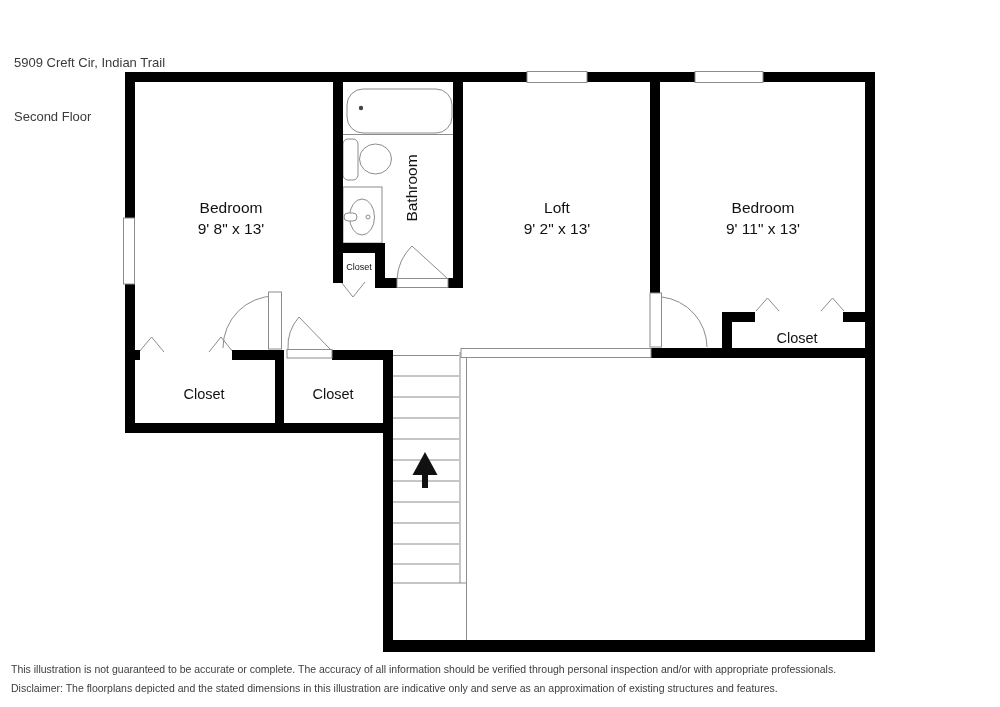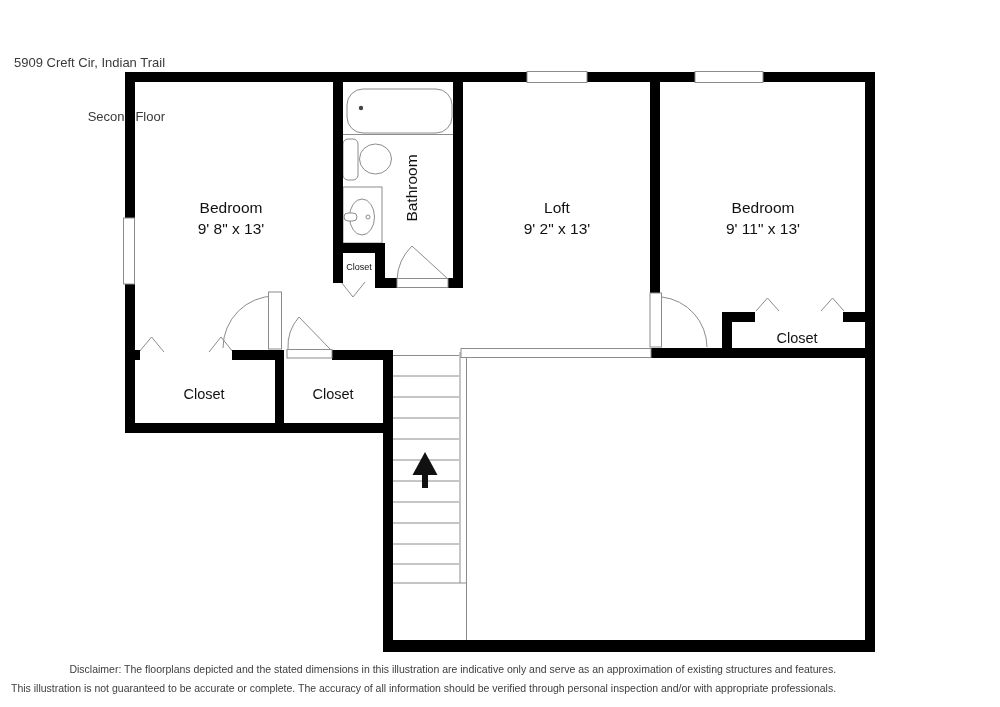--- a/index.html
+++ b/index.html
@@ -7,21 +7,20 @@
     padding: 0;
     background: #ffffff;
     font-family: "Liberation Sans", sans-serif;
   }
   .page {
     position: relative;
     width: 1000px;
     height: 707px;
     background: #ffffff;
     overflow: hidden;
-    text-align: right;
   }
   .header {
     position: absolute;
     left: 14px;
     top: 18px;
     color: #3a3a3a;
     font-size: 13px;
     line-height: 18px;
     white-space: pre;
   }
@@ -170,17 +169,17 @@
       <text class="roomlabel" x="763" y="234">9' 11" x 13'</text>
       <text class="roomlabel" x="417" y="188" transform="rotate(-90 417 188)">Bathroom</text>
       <text class="closetlabel" x="204" y="399">Closet</text>
       <text class="closetlabel" x="333" y="399">Closet</text>
       <text class="closetlabel" x="797" y="343">Closet</text>
       <text class="tinylabel" x="359" y="270">Closet</text>
     </g>
   </svg>
 
   <div class="disclaimer">
+    <div>This illustration is not guaranteed to be accurate or complete. The accuracy of all information should be verified through personal inspection and/or with appropriate professionals.</div>
     <div>Disclaimer: The floorplans depicted and the stated dimensions in this illustration are indicative only and serve as an approximation of existing structures and features.</div>
-    <div>This illustration is not guaranteed to be accurate or complete. The accuracy of all information should be verified through personal inspection and/or with appropriate professionals.</div>
   </div>
 
 </div>
 
 </body></html>

